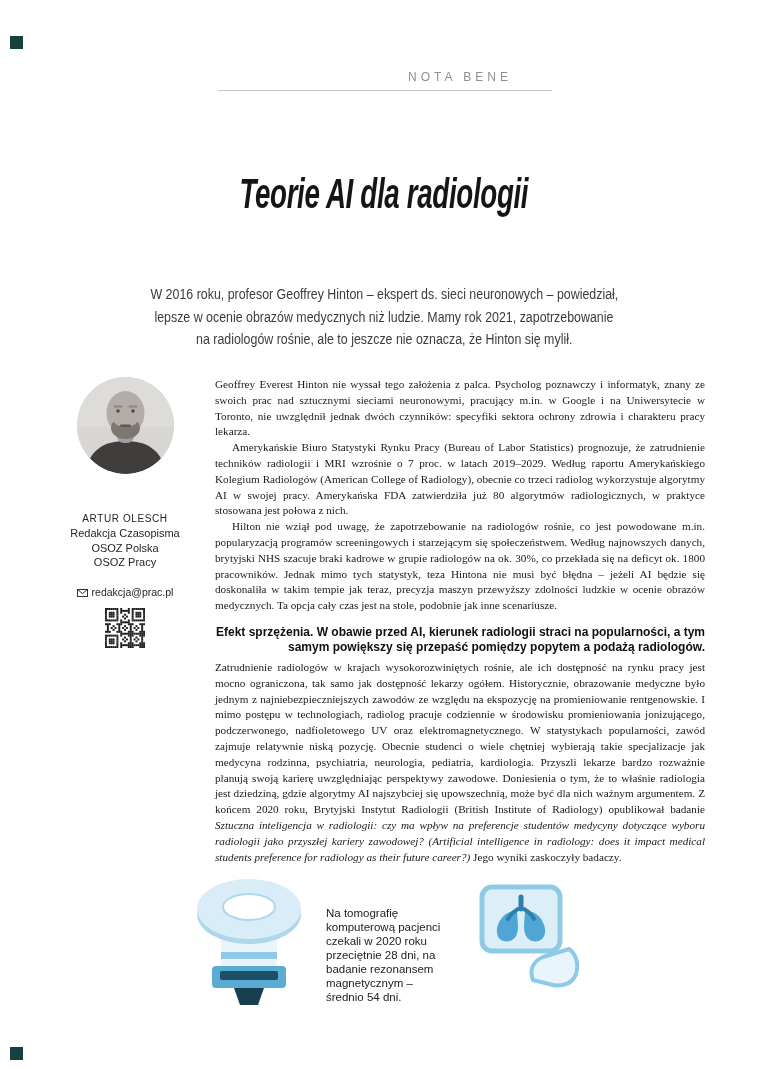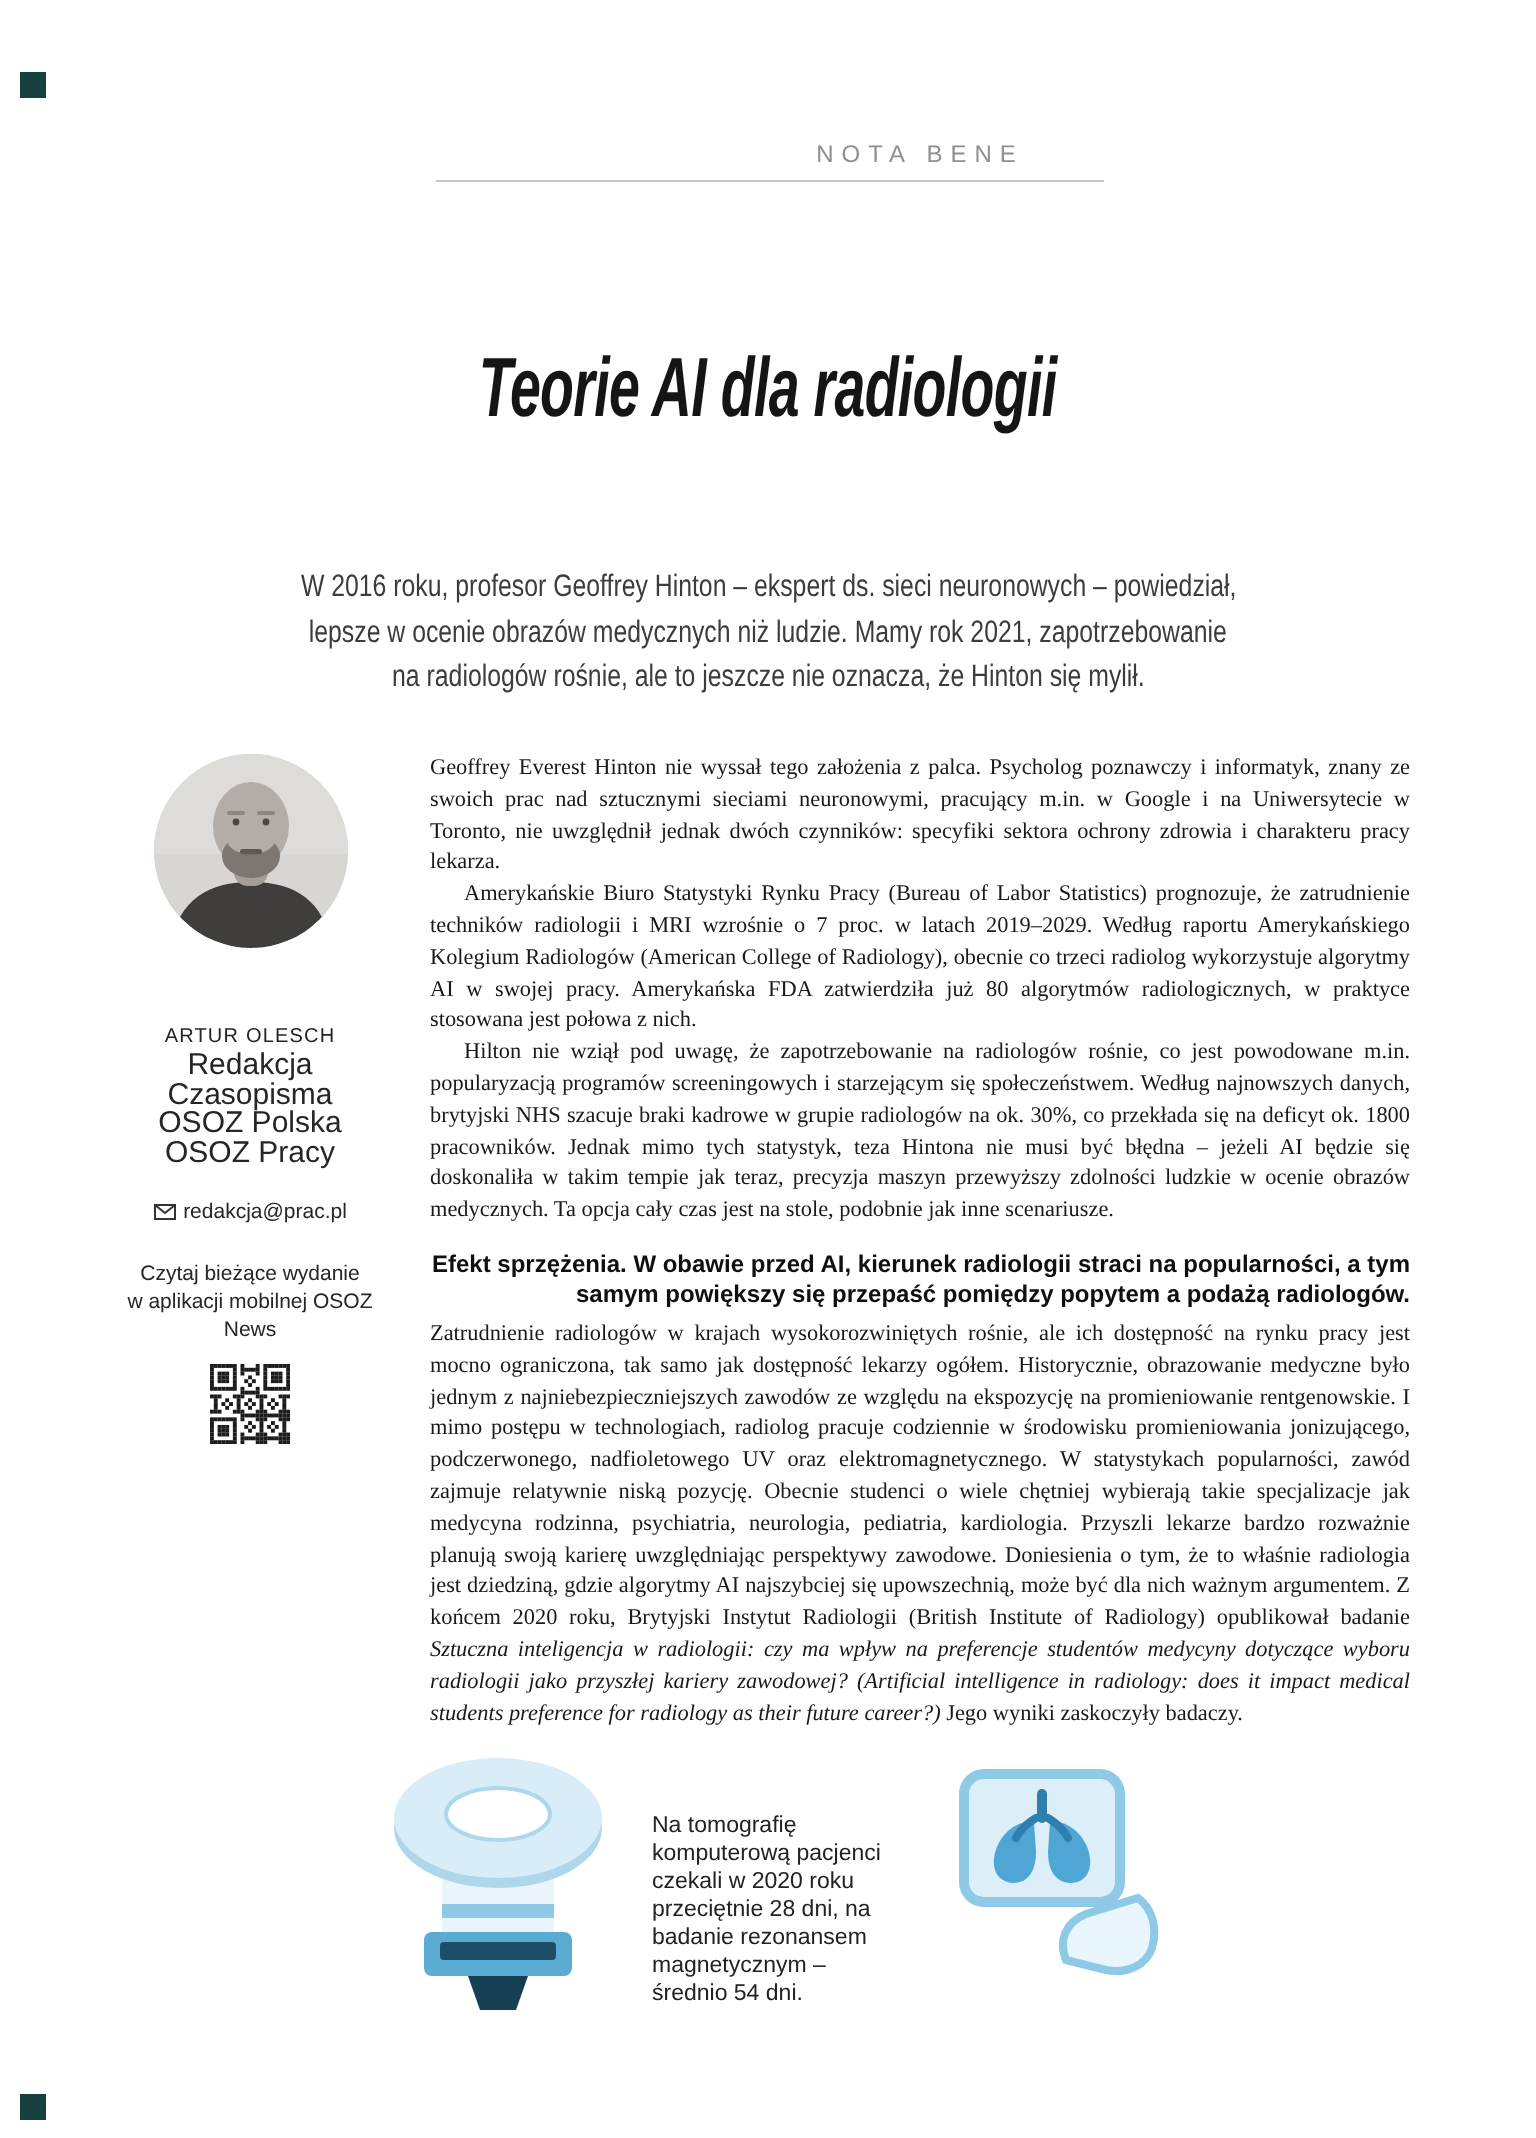--- a/index.html
+++ b/index.html
@@ -20,21 +20,21 @@
                white-space:nowrap;letter-spacing:-.5px;}
 
   .lead{position:absolute;top:252px;left:0;right:0;text-align:center;color:#3c3c3c;
         font-size:15.5px;line-height:22.5px;margin-top:31px;}
   .lead-line span{display:inline-block;transform:scaleX(.8);transform-origin:50% 50%;white-space:nowrap;}
 
   .sidebar{position:absolute;left:58px;top:377px;width:134px;text-align:center;color:#262626;}
   .avatar{width:97px;height:97px;border-radius:50%;overflow:hidden;margin:0 auto;background:#d8d6d3;}
   .author-name{margin-top:39px;font-size:10px;letter-spacing:.6px;color:#242424;}
   .author-lines{margin-top:2px;}
-  .author-line{font-size:15px;line-height:14.5px;text-align:center;}
+  .author-line{font-size:11px;line-height:14.5px;text-align:center;}
   .email-row{margin-top:16px;font-size:10.5px;}
   .email-row svg{vertical-align:-1px;margin-right:4px;}
   .note{margin-top:18px;font-size:10.5px;line-height:14px;}
   .qr{margin-top:10px;display:inline-block;line-height:0;}
   .qr svg{fill:#1c1c1c;background:#fff;}
 
   .article{position:absolute;left:215px;top:377px;width:490px;
            font-family:"Liberation Serif",serif;font-size:11.2px;line-height:15.8px;
            text-align:justify;color:#191919;hyphens:auto;}
   .article p{margin:0;}
@@ -99,24 +99,20 @@
         <div class="author-line">Redakcja Czasopisma</div>
         <div class="author-line">OSOZ Polska</div>
         <div class="author-line">OSOZ Pracy</div>
       </div>
     <div class="email-row">
       <svg width="11" height="8" viewBox="0 0 11 8">
         <rect x="0.5" y="0.5" width="10" height="7" fill="none" stroke="#333" stroke-width="1"></rect>
         <path d="M0.5,0.5 L5.5,4.5 L10.5,0.5" fill="none" stroke="#333" stroke-width="1"></path>
       </svg><span>redakcja@prac.pl</span>
     </div>
-    <div class="note">
-        <div class="note-line">Czytaj bieżące wydanie</div>
-        <div class="note-line">w aplikacji mobilnej OSOZ News</div>
-      </div>
     <div class="qr">
       <svg id="qr-svg" width="40" height="40" viewBox="0 0 40 40">
           <rect x="0.00" y="0.00" width="1.95" height="1.95"></rect>
           <rect x="1.90" y="0.00" width="1.95" height="1.95"></rect>
           <rect x="3.81" y="0.00" width="1.95" height="1.95"></rect>
           <rect x="5.71" y="0.00" width="1.95" height="1.95"></rect>
           <rect x="7.62" y="0.00" width="1.95" height="1.95"></rect>
           <rect x="9.52" y="0.00" width="1.95" height="1.95"></rect>
           <rect x="11.43" y="0.00" width="1.95" height="1.95"></rect>
           <rect x="15.24" y="0.00" width="1.95" height="1.95"></rect>

